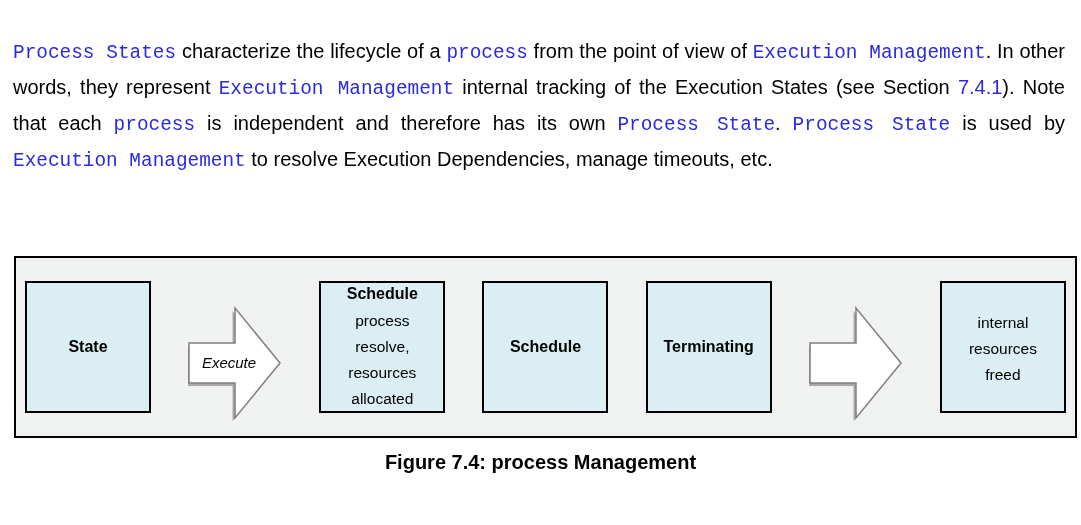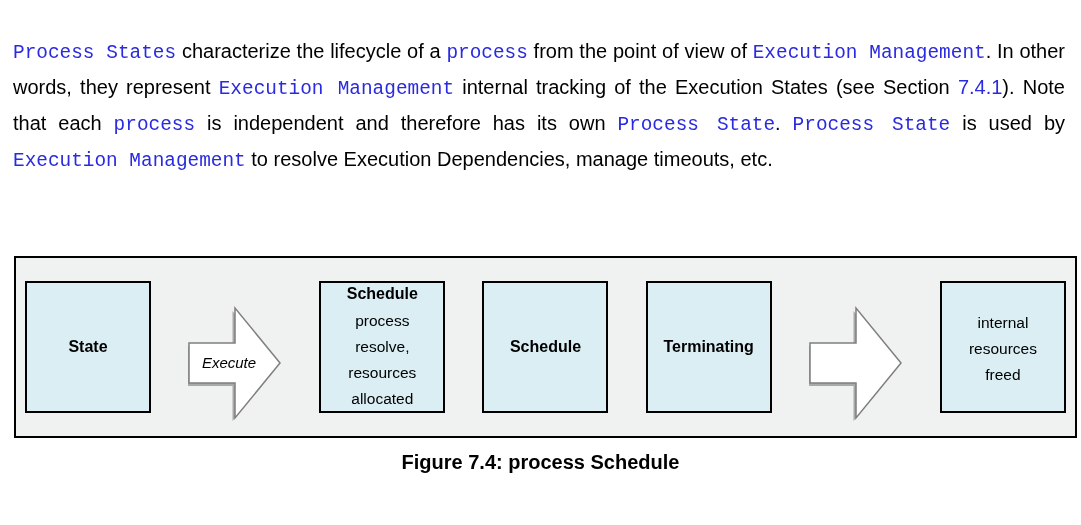--- a/index.html
+++ b/index.html
@@ -88,16 +88,16 @@
         <div class="arrow">
           <svg viewBox="0 0 94 116" width="94" height="116">
             <polygon points="1,38 47,38 47,3 92,58 47,113 47,78 1,78" transform="translate(-2.5,3)" fill="var(--arrow-shadow)"></polygon>
             <polygon points="1,38 47,38 47,3 92,58 47,113 47,78 1,78" fill="var(--arrow-fill)" stroke="var(--arrow-outline)" stroke-width="1.5"></polygon>
           </svg>
         </div>
         <div class="state">
           <div class="state-detail">internal resources freed</div>
         </div>
       </div>
-    <figcaption class="caption">Figure 7.4: process Schedule</figcaption>
+    <figcaption class="caption">Figure 7.4: process Management</figcaption>
   </figure>
 
 </div>
 
 </body></html>

